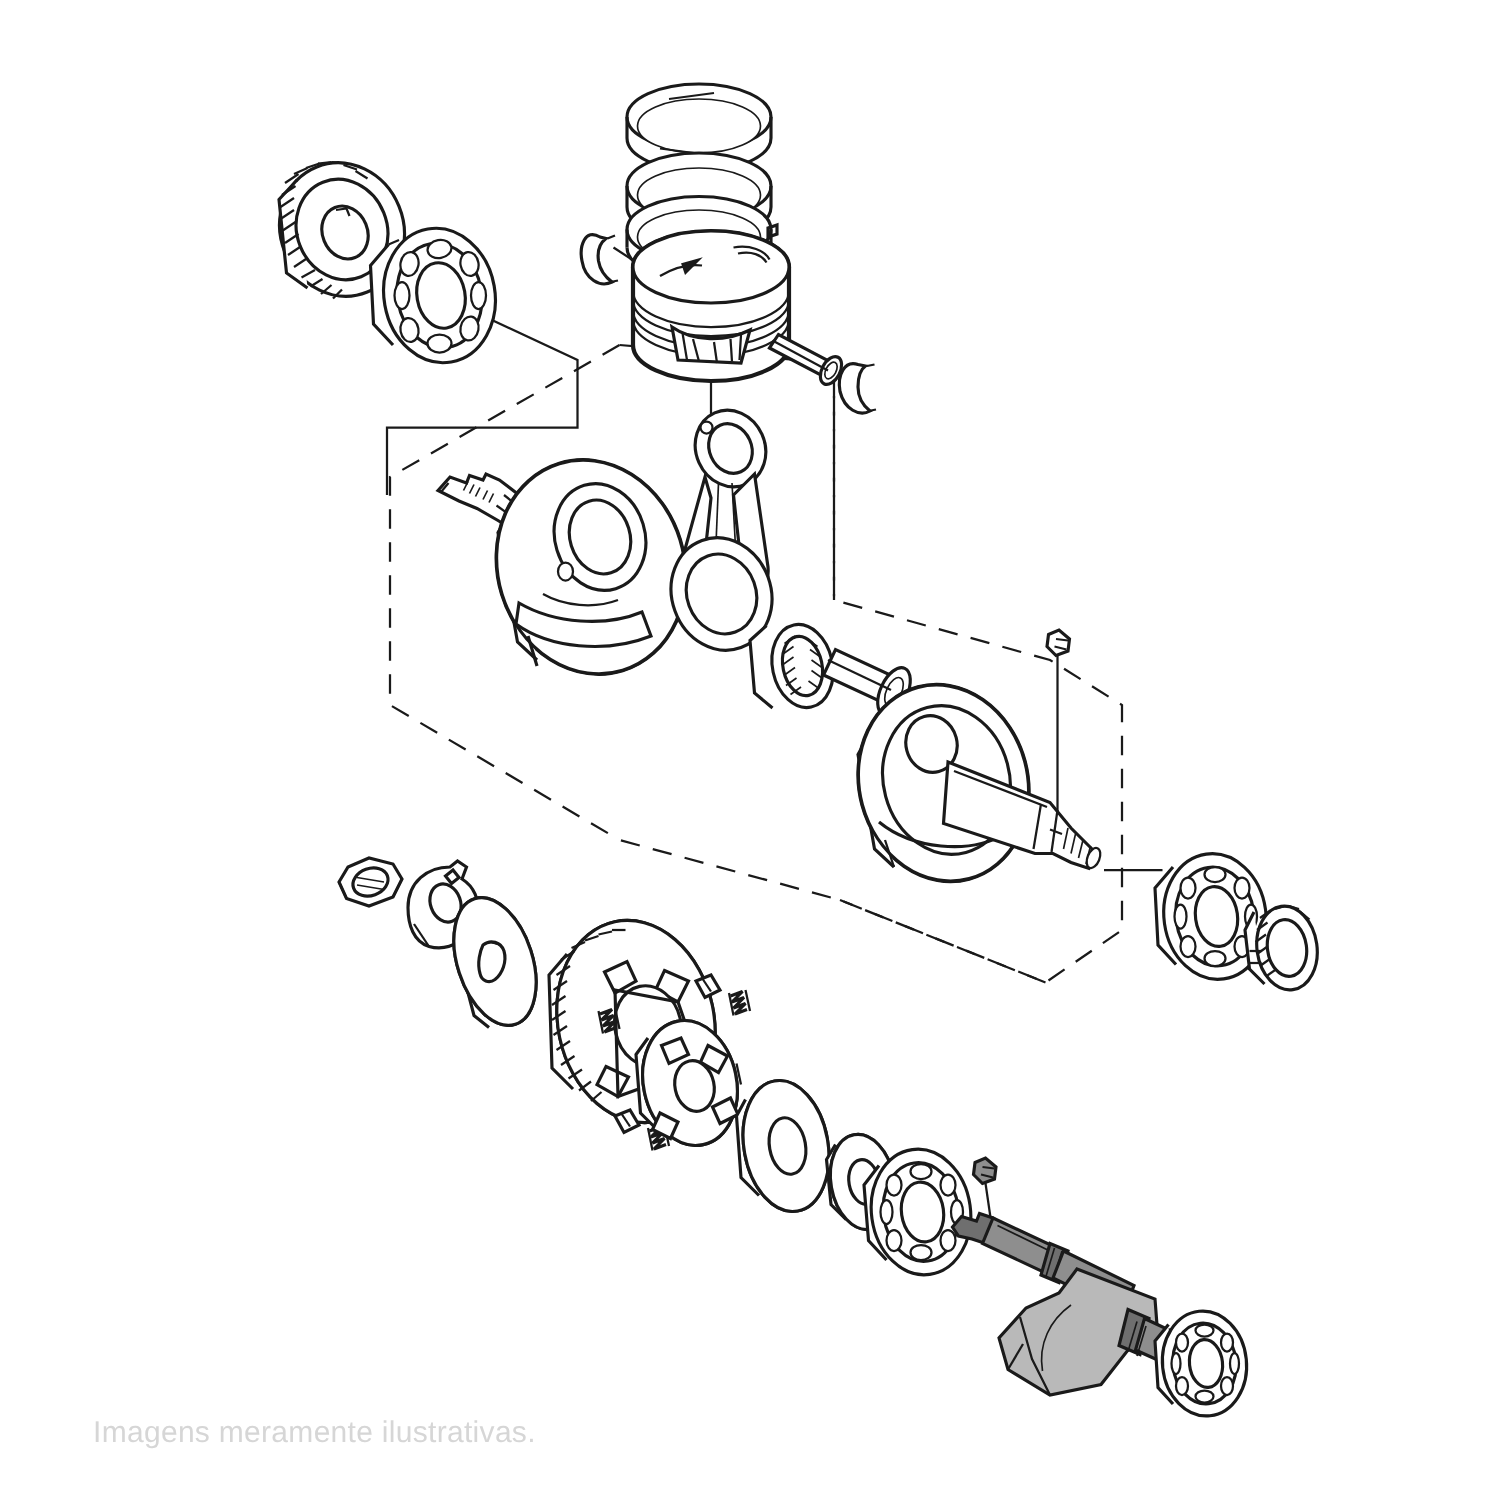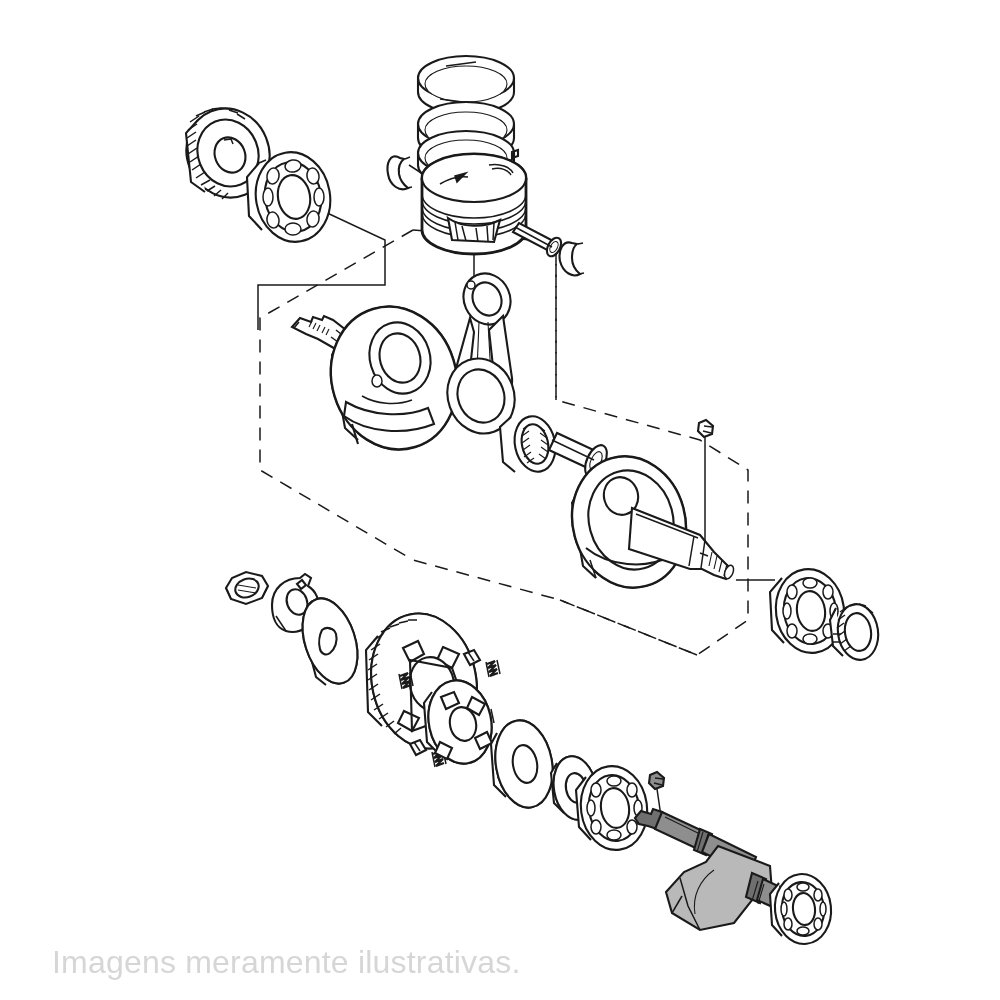--- a/index.html
+++ b/index.html
@@ -20,24 +20,24 @@
   }
   #diagram {
     position: absolute;
     left: 0;
     top: 0;
     width: 1000px;
     height: 1000px;
   }
   #watermark {
     position: absolute;
-    left: 52px;
+    left: 62px;
     top: 944px;
     font-family: "Liberation Sans", sans-serif;
-    font-size: 32px;
+    font-size: 20px;
     font-weight: 400;
     letter-spacing: 0.2px;
     color: #d6d6d6;
     white-space: nowrap;
     user-select: none;
   }
   .ln { fill: none; stroke: #1a1a1a; }
   .w1 { stroke-width: 1.5; }
   .w2 { stroke-width: 2.1; }
   .w3 { stroke-width: 2.8; }

